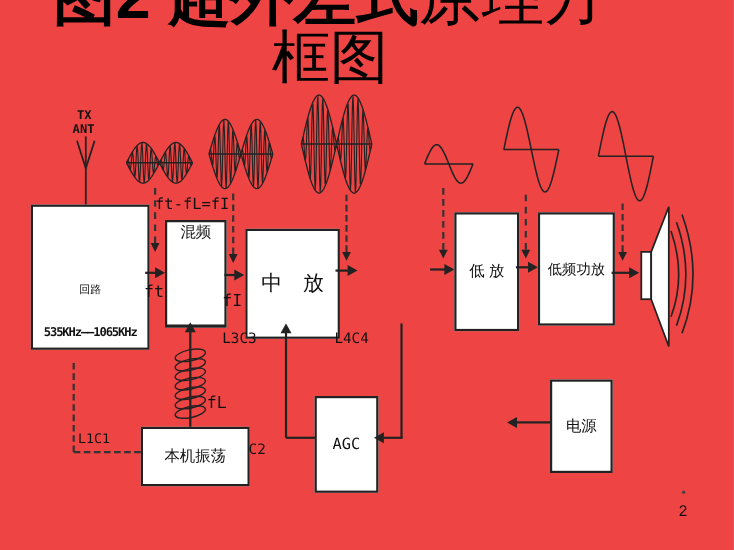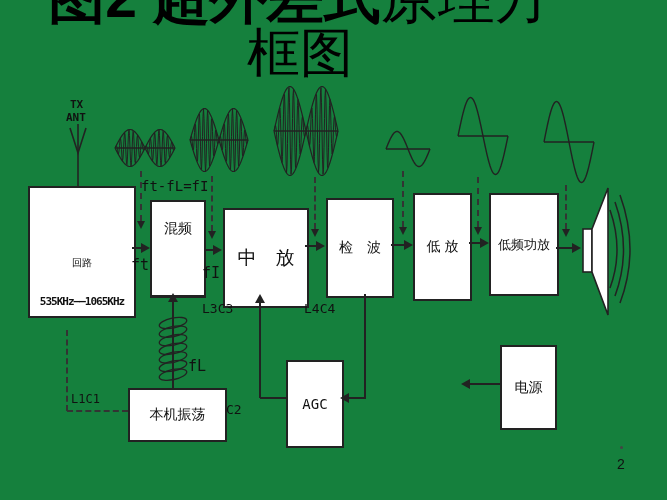--- a/index.html
+++ b/index.html
@@ -1,16 +1,16 @@
 <!DOCTYPE html>
 <html><head>
 <meta charset="utf-8">
 <style>
   html,body{margin:0;padding:0;background:#888;}
-  #canvas{position:relative;width:667px;height:500px;background:#15803d;overflow:hidden;
+  #canvas{position:relative;width:667px;height:500px;background:#ef4444;overflow:hidden;
           font-family:"Liberation Sans",sans-serif;color:#111;}
   
   .title{position:absolute;top:-34px;left:0;width:600px;text-align:center;color:#000;line-height:1.12;}
   .t1{font-size:57px;white-space:nowrap;}
   .tb{font-family:"Liberation Sans",sans-serif;font-weight:900;}
   .tl{font-family:"Liberation Serif",serif;font-weight:400;}
   .t2{font-size:53px;font-family:"Liberation Serif",serif;margin-top:-6px;}
   
   .bx{position:absolute;border:2px solid #222;background:#fff;display:flex;
       align-items:center;justify-content:center;font-size:14px;color:#111;}
@@ -93,30 +93,27 @@
   <div class="ar ar-d" style="left:562px;top:229px;"></div>
 
   <div class="lb" style="left:141px;top:178px;font-size:14px;">ft-fL=fI</div>
 
   <div class="bx" style="left:28px;top:186px;width:104px;height:128px;">
     <div style="position:absolute;left:0;top:68px;width:100%;text-align:center;font-size:10px;">回路</div>
     <div style="position:absolute;left:0;bottom:8px;width:100%;text-align:center;font-size:11px;font-weight:bold;font-family:'DejaVu Sans Mono',monospace;letter-spacing:-1px;">535KHz——1065KHz</div>
   </div>
 
   <div class="bx" style="left:150px;top:200px;width:52px;height:93px;border-bottom-width:3px;align-items:flex-start;">
-    <div class="lbl" style="margin-top:18px;">混频</div>
+    <div class="lbl" style="">混频</div>
   </div>
 
   <div class="bx" style="left:223px;top:208px;width:82px;height:96px;font-size:19px;">
     <div class="lbl">中　放</div>
   </div>
 
-  <div class="bx" style="left:326px;top:198px;width:64px;height:96px;">
-    <div class="lbl">检　波</div>
-  </div>
 
   <div class="bx" style="left:413px;top:193px;width:55px;height:104px;">
     <div class="lbl">低 放</div>
   </div>
 
   <div class="bx" style="left:489px;top:193px;width:66px;height:99px;font-size:13px;">
     <div class="lbl">低频功放</div>
   </div>
 
   <div class="bx" style="left:128px;top:388px;width:95px;height:50px;">

